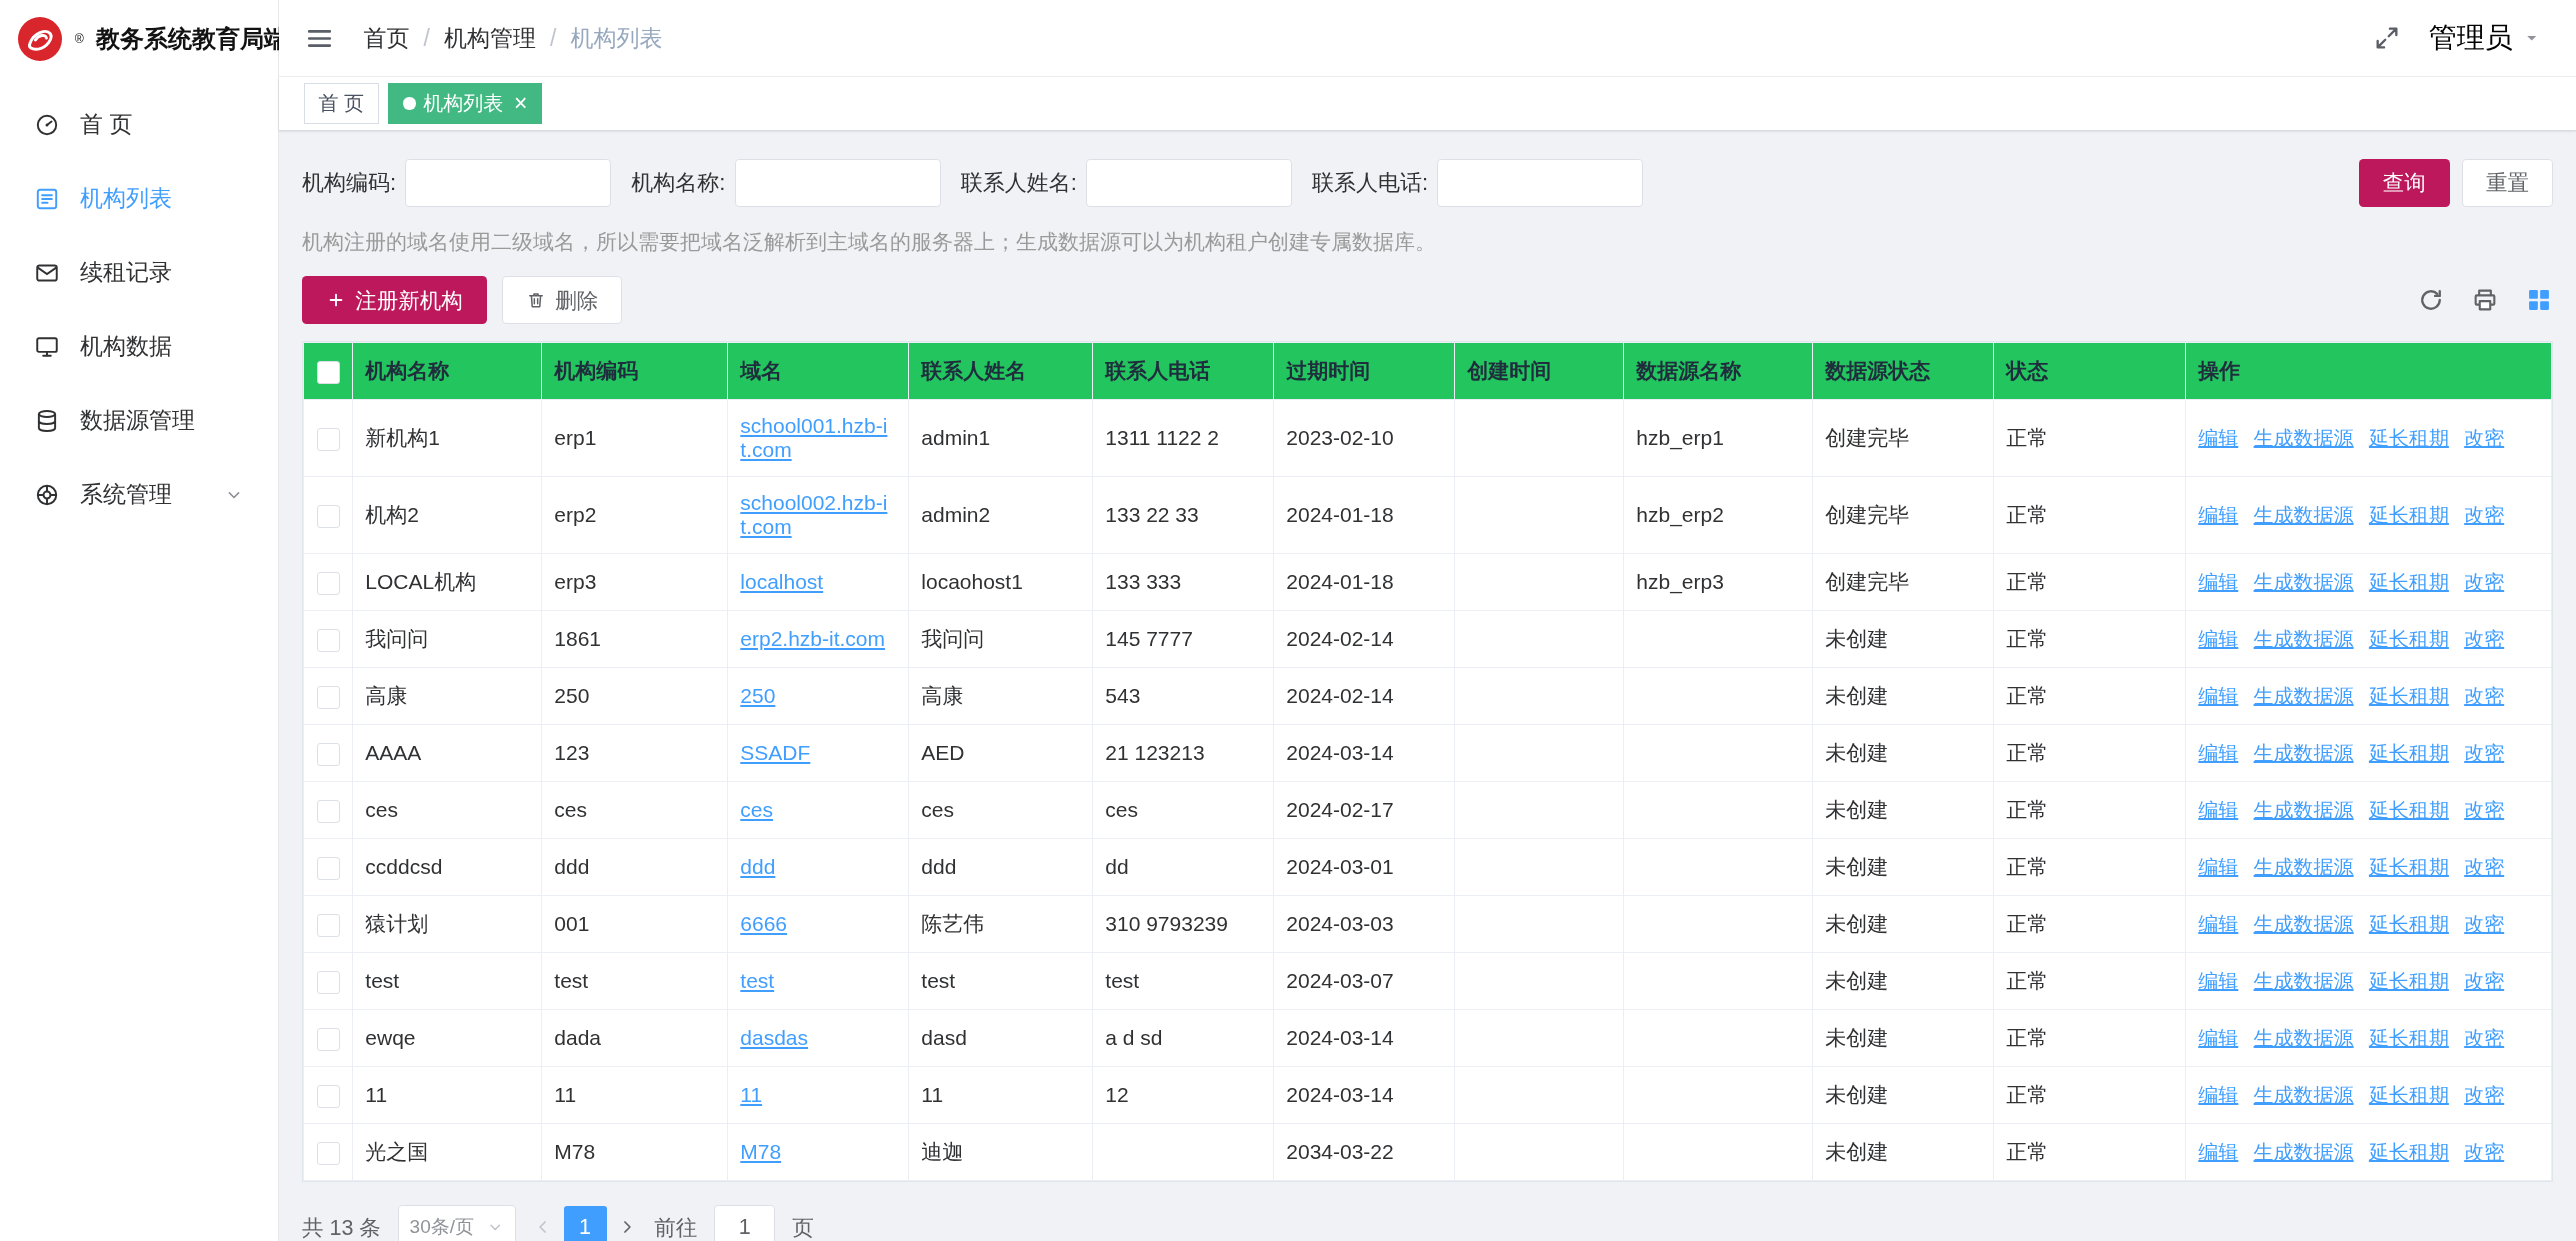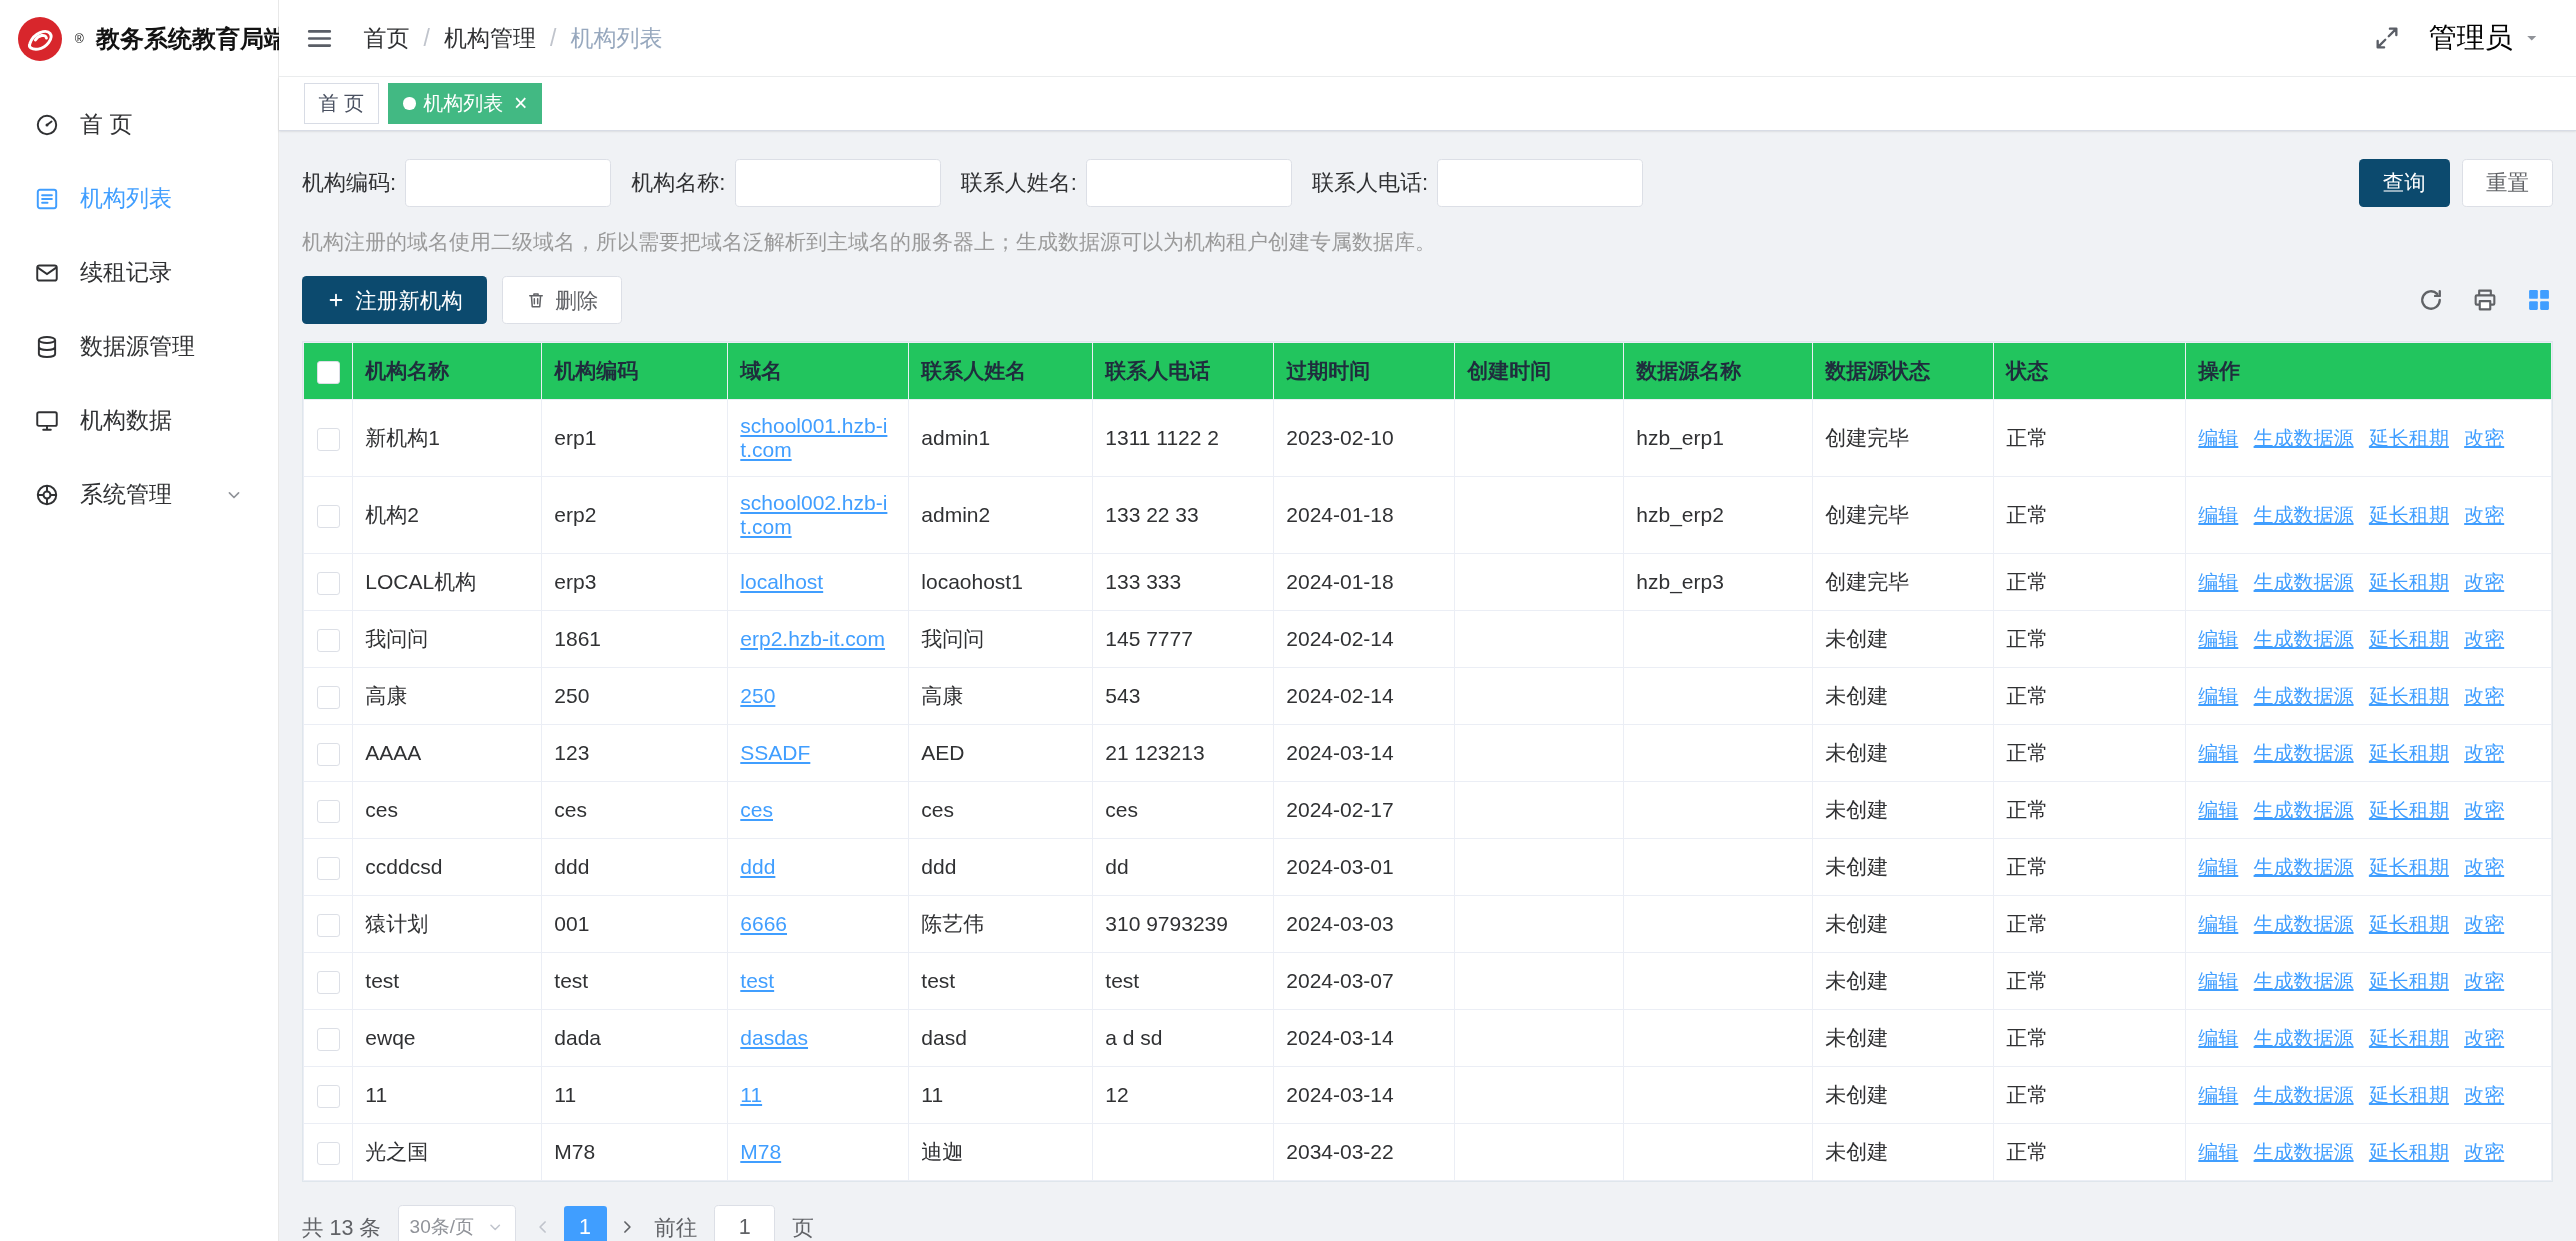--- a/index.html
+++ b/index.html
@@ -54,21 +54,21 @@
   
   .content { flex: 1; padding: 20px 23px 0 23px; background: #f0f2f5; overflow: hidden; }
 
   .filter-bar { display: flex; align-items: center; margin-top: 7.7px; }
   .filter-group { display: flex; align-items: center; margin-right: 20px; }
   .filter-label { font-size: 22px; color: #303133; margin-right: 9.2px; white-space: nowrap; }
   .filter-input { width: 206px; height: 48px; border: 0.8px solid #dcdfe6; border-radius: 4.6px; background: #fff; padding: 0 15.3px; font-size: 21.5px; color: #606266; outline: none; }
   .filter-actions { margin-left: auto; display: flex; gap: 12.3px; }
 
   .btn { height: 48px; padding: 0 23px; border-radius: 4.6px; font-size: 21.5px; display: inline-flex; align-items: center; justify-content: center; gap: 9.2px; cursor: pointer; border: 0.8px solid transparent; white-space: nowrap; }
-  .btn-primary { background: #0c4a6e; color: #fff; text-align: center; }
+  .btn-primary { background: #be185d; color: #fff; text-align: center; }
   .btn-default { background: #fff; color: #606266; border-color: #dcdfe6; }
   .btn .btn-icon svg { width: 20px; height: 20px; }
 
   .hint { color: #9a9a9a; font-size: 21px; margin: 21.5px 0 20px; }
 
   .toolbar { display: flex; align-items: center; margin-bottom: 17px; }
   .toolbar .btn + .btn { margin-left: 15.3px; }
   .toolbar-right { margin-left: auto; display: flex; align-items: center; gap: 26px; }
   .icon-btn { cursor: pointer; color: #606266; }
   .icon-btn svg { width: 28px; height: 28px; }
@@ -139,34 +139,34 @@
             <svg viewBox="0 0 24 24" fill="none" stroke="currentColor" stroke-width="1.8">
               <rect x="3" y="5" width="18" height="14" rx="2"></rect>
               <path d="M3.5 7l8.5 6 8.5-6"></path>
             </svg>
           </span>
           <span class="menu-label">续租记录</span>
         </div>
         <div class="menu-item">
           <span class="menu-icon">
             <svg viewBox="0 0 24 24" fill="none" stroke="currentColor" stroke-width="1.8">
-              <ellipse cx="12" cy="5.5" rx="7.5" ry="2.8"></ellipse>
-              <path d="M4.5 5.5v6.5c0 1.55 3.36 2.8 7.5 2.8s7.5-1.25 7.5-2.8V5.5M4.5 12v6.5c0 1.55 3.36 2.8 7.5 2.8s7.5-1.25 7.5-2.8V12"></path>
-            </svg>
-          </span>
-          <span class="menu-label">数据源管理</span>
+              <rect x="3" y="4" width="18" height="12.5" rx="1.5"></rect>
+              <path d="M8.5 20h7M12 16.5V20" stroke-linecap="round"></path>
+            </svg>
+          </span>
+          <span class="menu-label">机构数据</span>
         </div>
         <div class="menu-item">
           <span class="menu-icon">
             <svg viewBox="0 0 24 24" fill="none" stroke="currentColor" stroke-width="1.8">
-              <rect x="3" y="4" width="18" height="12.5" rx="1.5"></rect>
-              <path d="M8.5 20h7M12 16.5V20" stroke-linecap="round"></path>
-            </svg>
-          </span>
-          <span class="menu-label">机构数据</span>
+              <ellipse cx="12" cy="5.5" rx="7.5" ry="2.8"></ellipse>
+              <path d="M4.5 5.5v6.5c0 1.55 3.36 2.8 7.5 2.8s7.5-1.25 7.5-2.8V5.5M4.5 12v6.5c0 1.55 3.36 2.8 7.5 2.8s7.5-1.25 7.5-2.8V12"></path>
+            </svg>
+          </span>
+          <span class="menu-label">数据源管理</span>
         </div>
         <div class="menu-item">
           <span class="menu-icon">
             <svg viewBox="0 0 24 24" fill="none" stroke="currentColor" stroke-width="1.8">
               <circle cx="12" cy="12" r="8.5"></circle>
               <circle cx="12" cy="12" r="3.2"></circle>
               <path d="M12 3.5v5.3M12 15.2v5.3M3.5 12h5.3M15.2 12h5.3"></path>
             </svg>
           </span>
           <span class="menu-label">系统管理</span>

